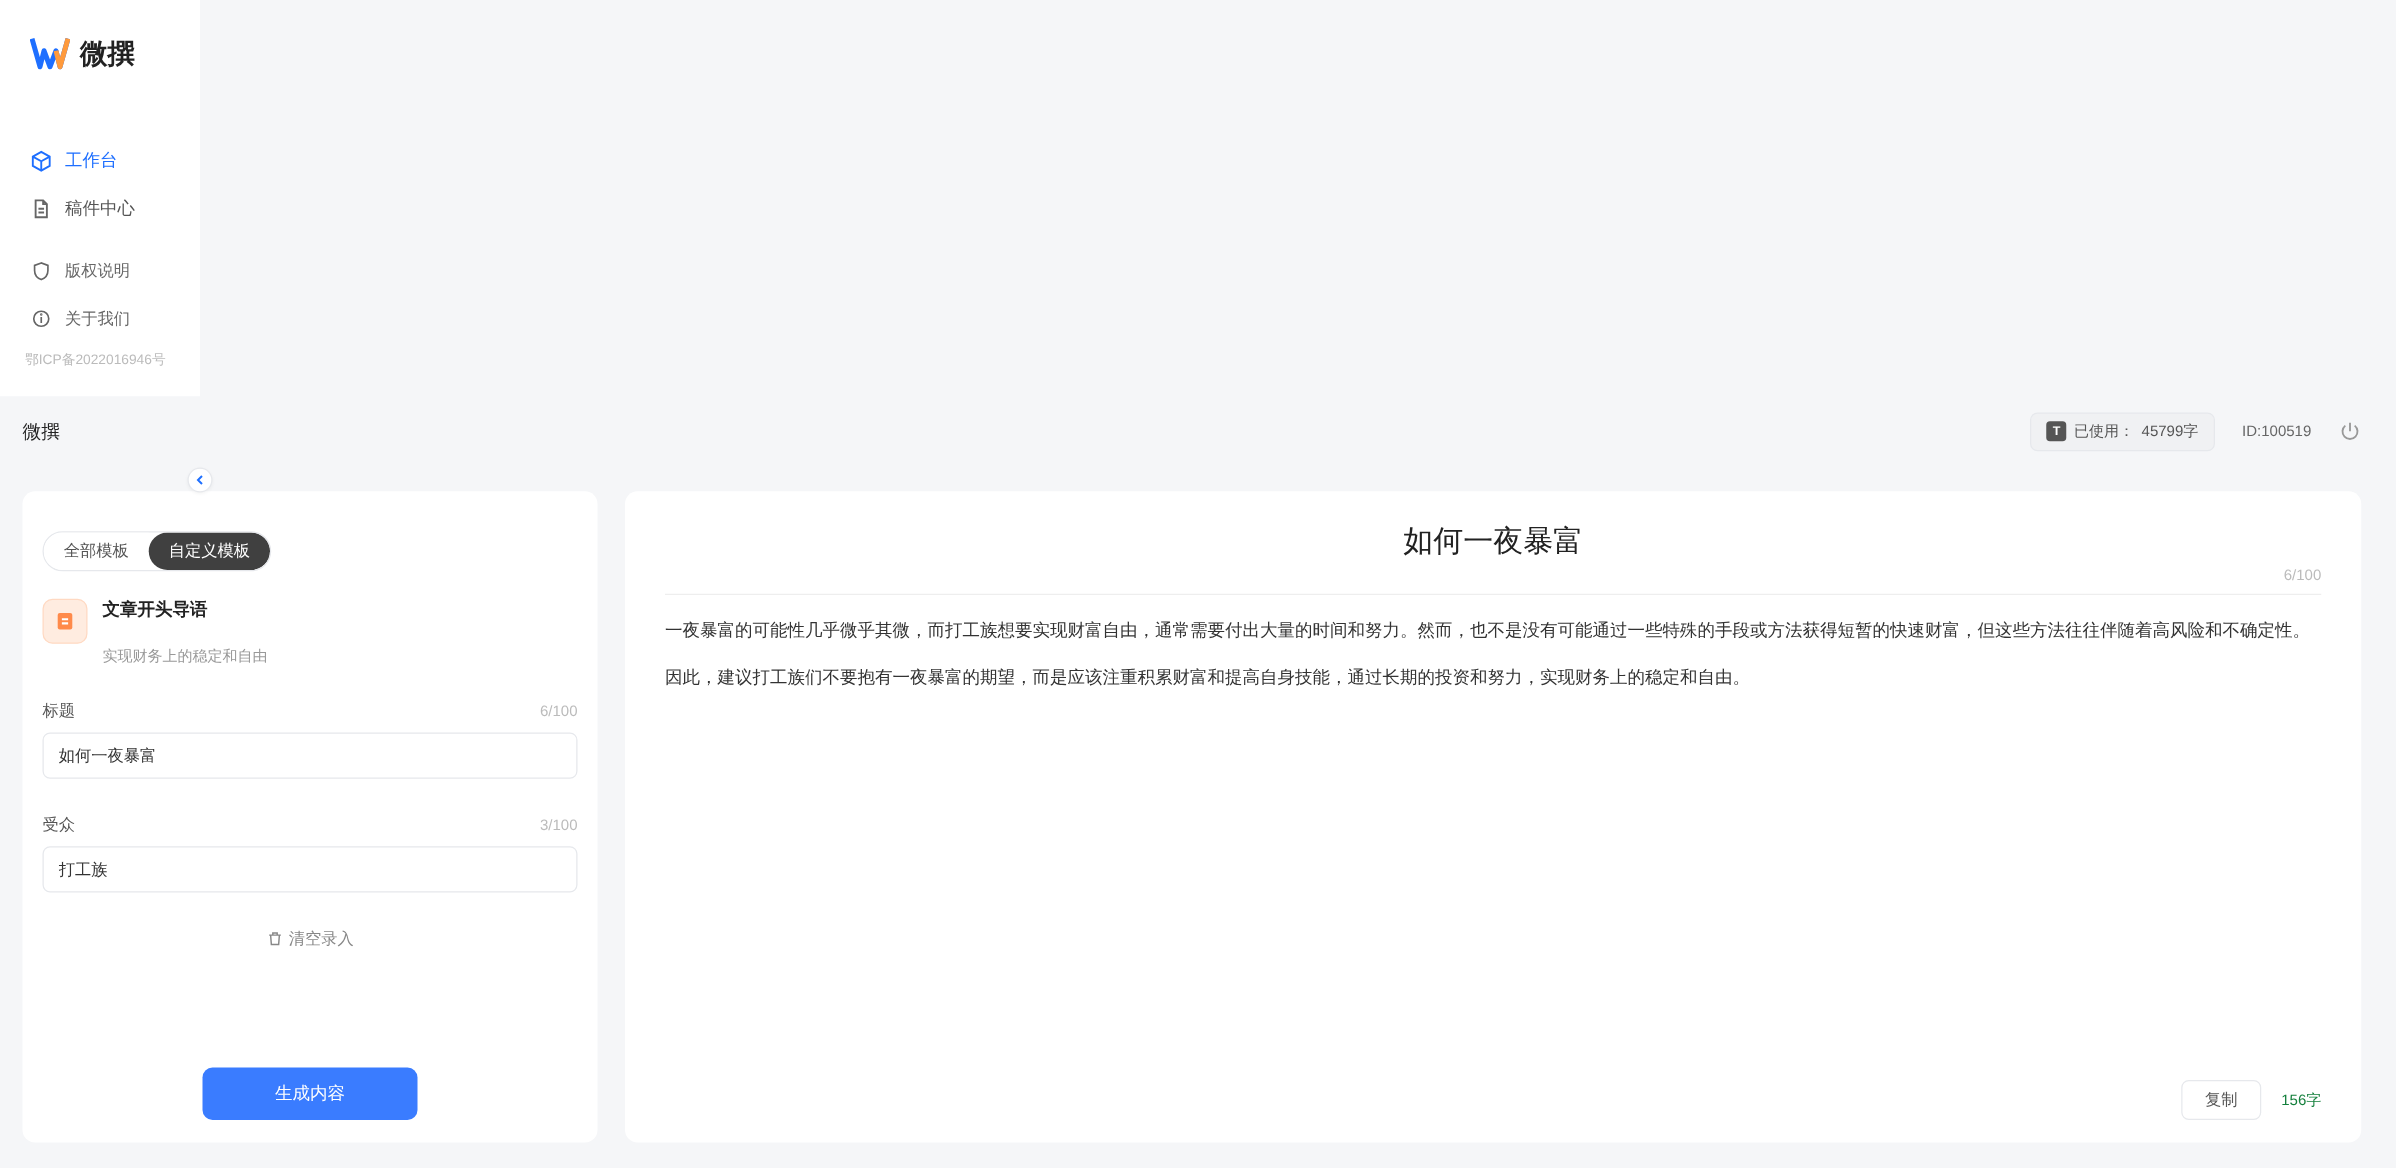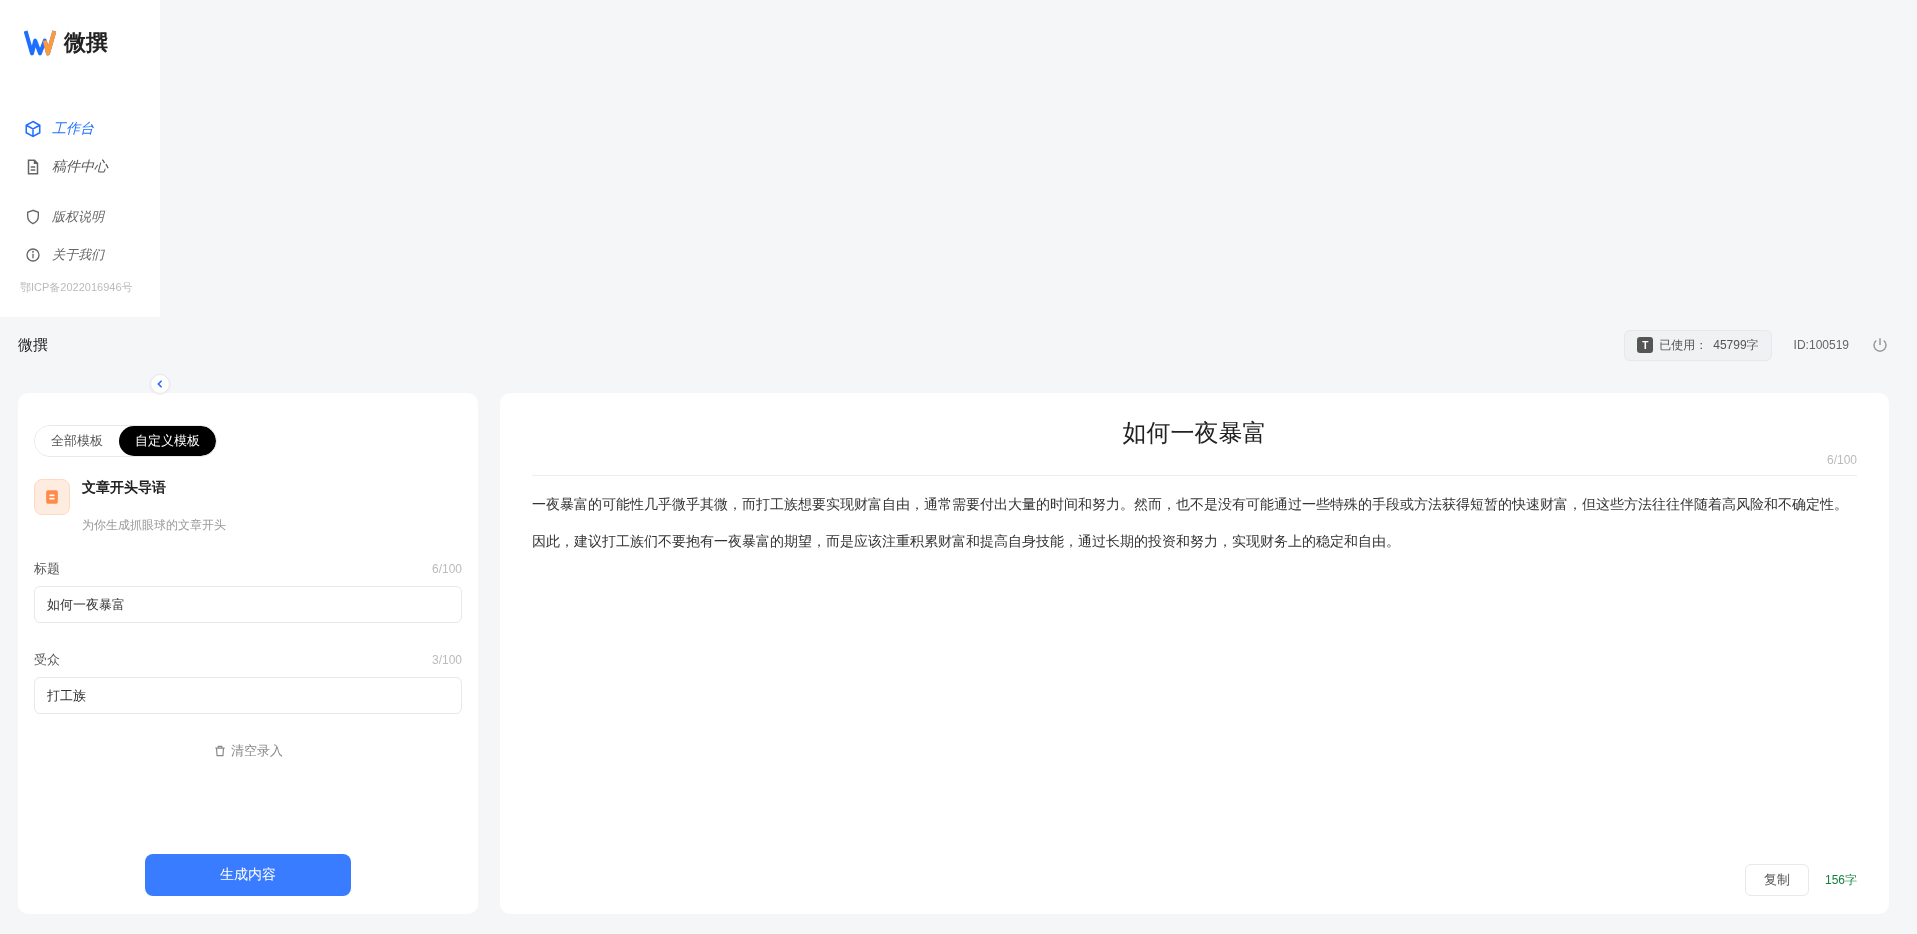--- a/index.html
+++ b/index.html
@@ -3,53 +3,53 @@
 <meta charset="utf-8">
 <style>
 * { margin: 0; padding: 0; box-sizing: border-box; }
 body { font-family: -apple-system, BlinkMacSystemFont, "Segoe UI", "PingFang SC", "Microsoft YaHei", sans-serif; background: #f5f6f8; color: #333; font-size: 14px; }
 .app { display: flex; height: 934px; flex-direction: column; }
 .sidebar { width: 160px; background: #fff; display: flex; flex-direction: column; padding-top: 28px; position: relative; }
 .logo { display: flex; align-items: center; gap: 8px; padding: 0 24px 40px 24px; }
 .logo-mark { width: 32px; height: 28px; }
 .logo-text { font-size: 22px; font-weight: 700; color: #222; }
 .nav { flex: 1; padding: 12px 0; }
-.nav-item { display: flex; align-items: center; gap: 10px; padding: 10px 24px; cursor: pointer; color: #555; font-style: italic; }
+.nav-item { display: flex; align-items: center; gap: 10px; padding: 10px 24px; cursor: pointer; color: #555; }
 .nav-item.active { color: #1e6fff; }
 .nav-item .icon { width: 18px; height: 18px; display: flex; align-items: center; justify-content: center; }
 .nav-bottom { padding-bottom: 12px; }
 .nav-bottom .nav-item { color: #666; font-size: 13px; }
 .icp { font-size: 11px; color: #bbb; padding: 6px 20px 10px; }
 .collapse-handle { position: absolute; right: -10px; top: 374px; width: 20px; height: 20px; background: #fff; border: 1px solid #e6e8ec; border-radius: 50%; display: flex; align-items: center; justify-content: center; cursor: pointer; box-shadow: 0 1px 3px rgba(0,0,0,0.05); }
 .main { flex: 1; display: flex; flex-direction: column; }
 .header { height: 56px; display: flex; align-items: center; padding: 0 28px 0 18px; background: #f5f6f8; }
 .header-title { font-size: 15px; color: #222; }
 .header-right { margin-left: auto; display: flex; align-items: center; gap: 22px; }
 .usage-pill { display: flex; align-items: center; gap: 6px; background: #f0f1f3; border-radius: 6px; padding: 6px 12px; border: 1px solid #e6e8ec; font-size: 12px; color: #555; }
 .usage-pill .icon { width: 16px; height: 16px; border-radius: 3px; background: #555; color: #fff; display: flex; align-items: center; justify-content: center; font-size: 10px; font-weight: 700; }
 .user-id { font-size: 12px; color: #666; }
 .power-btn { width: 18px; height: 18px; color: #999; cursor: pointer; }
 .content { flex: 1; display: flex; gap: 22px; padding: 20px 28px 20px 18px; }
 .panel-left { width: 460px; background: #fff; border-radius: 10px; display: flex; flex-direction: column; padding: 16px 0 18px; }
 .tabs { display: flex; gap: 0; margin: 16px 16px 14px; border: 1px solid #e6e8ec; border-radius: 18px; width: fit-content; overflow: hidden; }
 .tab { padding: 6px 16px; font-size: 13px; background: #fff; cursor: pointer; color: #555; }
-.tab.active { background: #000000; color: #fff; border-radius: 18px; }
+.tab.active { background: #404040; color: #fff; border-radius: 18px; }
 .template-card { display: flex; gap: 12px; padding: 8px 16px 18px; align-items: flex-start; }
 .template-icon { width: 36px; height: 36px; border-radius: 8px; background: #ffece0; display: flex; align-items: center; justify-content: center; border: 1px solid #ffd9c2; }
 .template-title { font-size: 14px; font-weight: 600; color: #222; margin-bottom: 20px; }
 .template-desc { font-size: 12px; color: #999; }
 .form { padding: 8px 16px 0; flex: 1; }
 .form-row { margin-bottom: 28px; }
 .form-label-row { display: flex; justify-content: space-between; align-items: center; margin-bottom: 8px; }
 .form-label { font-size: 13px; color: #555; }
 .form-counter { font-size: 12px; color: #bbb; }
 .form-input { width: 100%; border: 1px solid #e6e8ec; border-radius: 6px; padding: 10px 12px; font-size: 13px; color: #333; outline: none; }
 .clear-link { display: flex; align-items: center; justify-content: center; gap: 4px; color: #888; font-size: 13px; margin-top: 18px; cursor: pointer; }
 .clear-link .icon { width: 14px; height: 14px; }
-.generate-btn { margin: 0 auto; display: block; width: 206px; background: #3a7cff; color: #fff; border: none; border-radius: 8px; padding: 12px 0; font-size: 14px; cursor: pointer; }
+.generate-btn { margin: 0 auto; display: block; width: 172px; background: #3a7cff; color: #fff; border: none; border-radius: 8px; padding: 12px 0; font-size: 14px; cursor: pointer; }
 .panel-right { flex: 1; background: #fff; border-radius: 10px; display: flex; flex-direction: column; padding: 24px 32px 18px; }
 .doc-header { border-bottom: 1px solid #eee; padding-bottom: 8px; margin-bottom: 16px; }
 .doc-title { text-align: center; font-size: 24px; font-family: "SimSun", serif; font-weight: 400; color: #222; }
 .doc-counter { text-align: right; font-size: 12px; color: #bbb; margin-top: 4px; }
 .doc-body { flex: 1; font-size: 14px; color: #333; line-height: 1.8; }
 .doc-body p { margin-bottom: 12px; }
 .doc-footer { display: flex; justify-content: flex-end; align-items: center; gap: 16px; padding-top: 10px; }
 .copy-btn { border: 1px solid #e6e8ec; background: #fff; border-radius: 6px; padding: 6px 18px; font-size: 13px; color: #555; cursor: pointer; }
 .word-count { font-size: 12px; color: #15803d; }
 </style>
@@ -140,21 +140,21 @@
         <div class="template-card">
           <div class="template-icon">
             <svg viewBox="0 0 24 24" width="20" height="20">
                 <rect x="5" y="4" width="14" height="16" rx="2" fill="#ff8a4a"></rect>
                 <line x1="9" y1="10" x2="15" y2="10" stroke="#fff" stroke-width="2"></line>
                 <line x1="9" y1="14" x2="15" y2="14" stroke="#fff" stroke-width="2"></line>
               </svg>
           </div>
           <div>
             <div class="template-title">文章开头导语</div>
-            <div class="template-desc">为你生成抓眼球的文章开头</div>
+            <div class="template-desc">实现财务上的稳定和自由</div>
           </div>
         </div>
         <div class="form">
           <div class="form-row">
             <div class="form-label-row">
               <span class="form-label">标题</span>
               <span class="form-counter">6/100</span>
             </div>
             <input class="form-input" value="如何一夜暴富" style="">
           </div>

